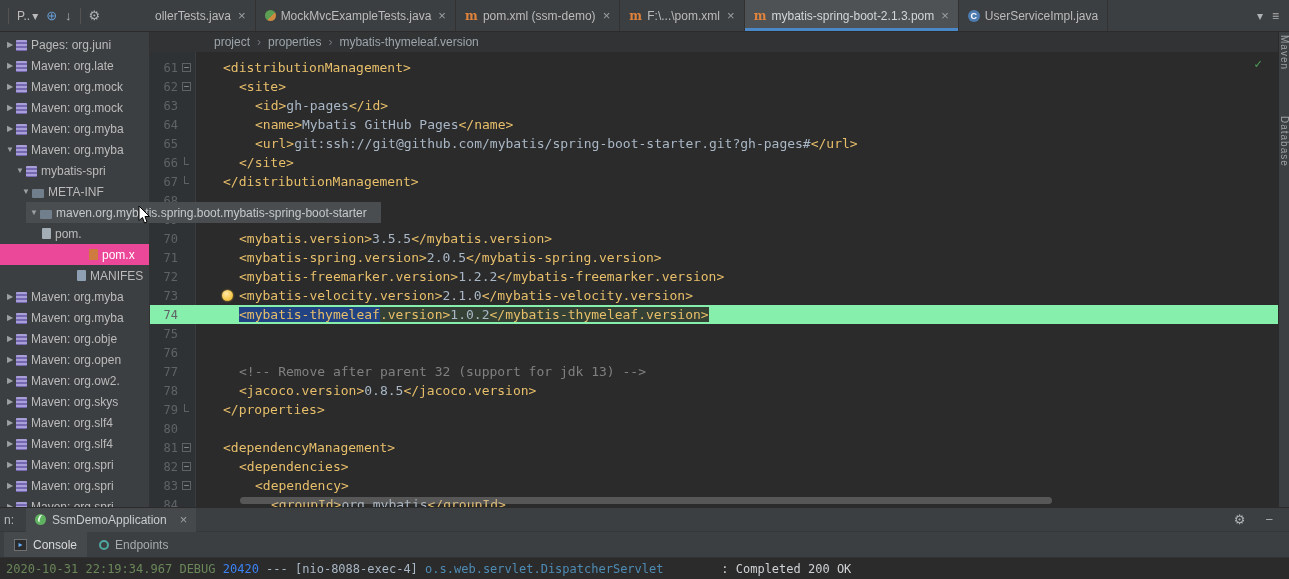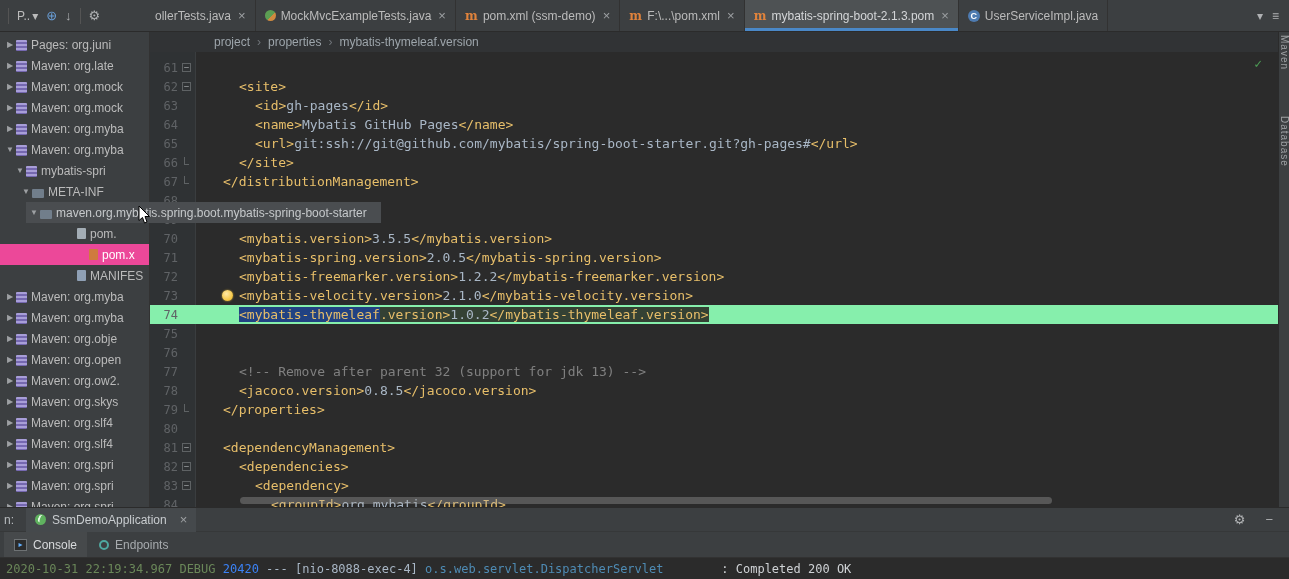--- a/index.html
+++ b/index.html
@@ -173,21 +173,21 @@
           <span class="ticon ic-folder"></span>
           <span class="tlabel2">META-INF</span>
         </div>
         <div class="trow" style="position: relative; z-index: 50;">
           <div class="hovband" style="left: 26px;">
             <span class="tarrow">▼</span>
             <span class="ticon ic-folder"></span>
             <span class="tlabel2">maven.org.mybatis.spring.boot.mybatis-spring-boot-starter</span>
           </div>
         </div>
-        <div class="trow" style="padding-left: 76px;">
+        <div class="trow" style="padding-left: 41px;">
           <span class="ticon ic-props"></span>
           <span class="tlabel2">pom.</span>
         </div>
         <div class="trow sel" style="padding-left: 88px;">
           <span class="ticon ic-pom"></span>
           <span class="tlabel2">pom.x</span>
         </div>
         <div class="trow" style="padding-left: 76px;">
           <span class="ticon ic-manifest"></span>
           <span class="tlabel2">MANIFES</span>
@@ -258,20 +258,21 @@
           <span class="bitem">mybatis-thymeleaf.version</span>
         </div>
       <div class="editor">
         <div class="gutterbg"></div>
         <div id="code">
             <div class="cline">
               <span class="ln">61</span>
               <span class="fold">
                 <span class="fstart">−</span>
               </span>
+              <span class="codetext" style="padding-left: 16px;"><span class="tag">&lt;distributionManagement&gt;</span></span>
             </div>
             <div class="cline">
               <span class="ln">62</span>
               <span class="fold">
                 <span class="fstart">−</span>
               </span>
               <span class="codetext" style="padding-left: 32px;"><span class="tag">&lt;site&gt;</span></span>
             </div>
             <div class="cline">
               <span class="ln">63</span>

